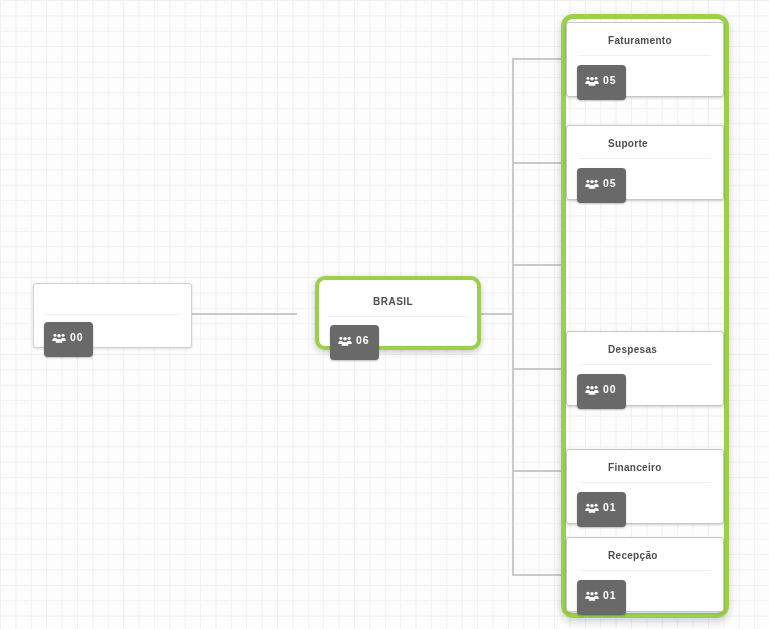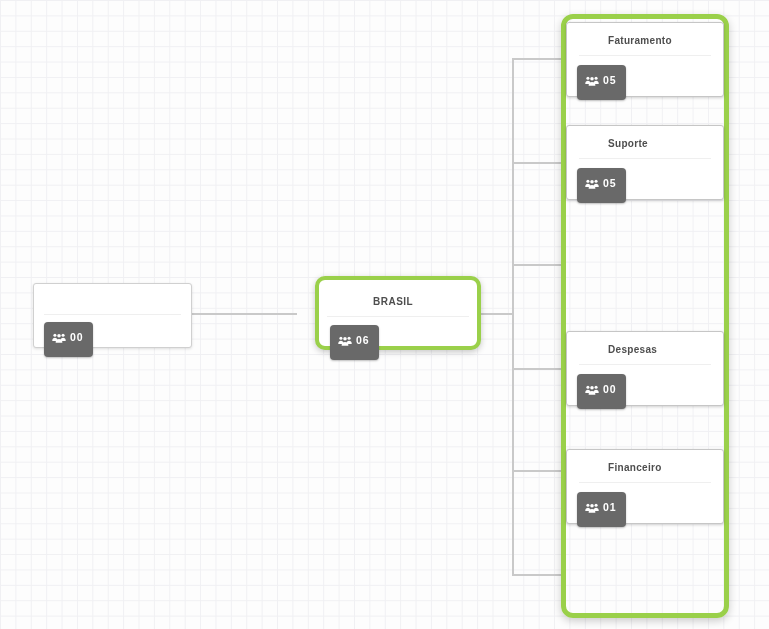--- a/index.html
+++ b/index.html
@@ -199,14 +199,31 @@
           <path d="M0.5 14c0-2.6 2-4.6 4.5-4.6S9.5 11.4 9.5 14v1.2H0.5z"></path>
           <path d="M14.5 14c0-2.6 2-4.6 4.5-4.6s4.5 2 4.5 4.6v1.2h-9z"></path>
           <circle cx="12" cy="6.2" r="3"></circle>
           <path d="M6.3 16.6c0-3.1 2.6-5.2 5.7-5.2s5.7 2.1 5.7 5.2V18H6.3z"></path>
         </svg>
       </span>
       <span class="badge-count">01</span>
     </div>
   </div>
 
+  <div class="dept-card" style="top:518px">
+    <div class="node-title">Recepção</div>
+    <div class="node-divider"></div>
+    <div class="badge">
+      <span class="badge-icon">
+        <svg viewBox="0 0 24 18" width="14" height="11" fill="#ffffff">
+          <circle cx="5" cy="5" r="2.6"></circle>
+            <circle cx="19" cy="5" r="2.6"></circle>
+          <path d="M0.5 14c0-2.6 2-4.6 4.5-4.6S9.5 11.4 9.5 14v1.2H0.5z"></path>
+          <path d="M14.5 14c0-2.6 2-4.6 4.5-4.6s4.5 2 4.5 4.6v1.2h-9z"></path>
+          <circle cx="12" cy="6.2" r="3"></circle>
+          <path d="M6.3 16.6c0-3.1 2.6-5.2 5.7-5.2s5.7 2.1 5.7 5.2V18H6.3z"></path>
+        </svg>
+      </span>
+      <span class="badge-count">01</span>
+    </div>
+  </div>
 
 </div>
 
 </body></html>

